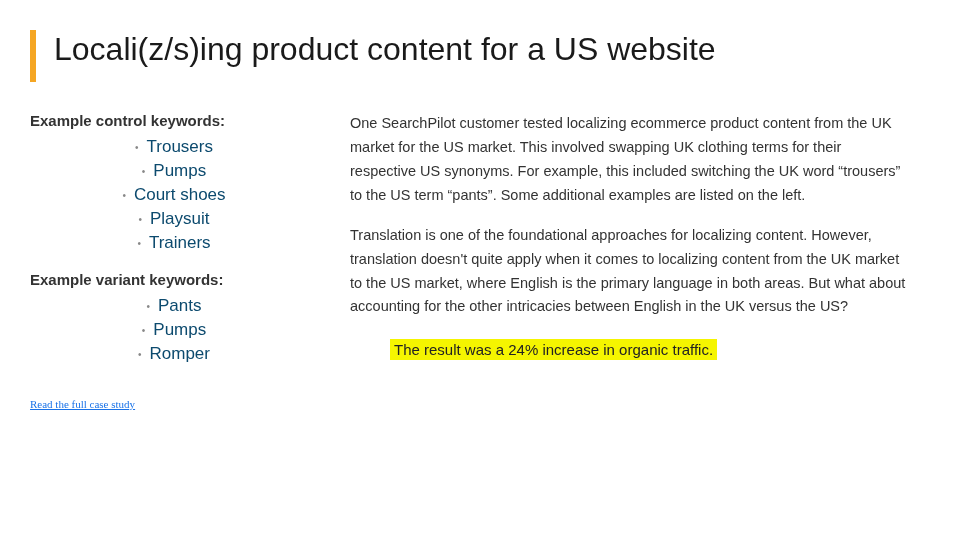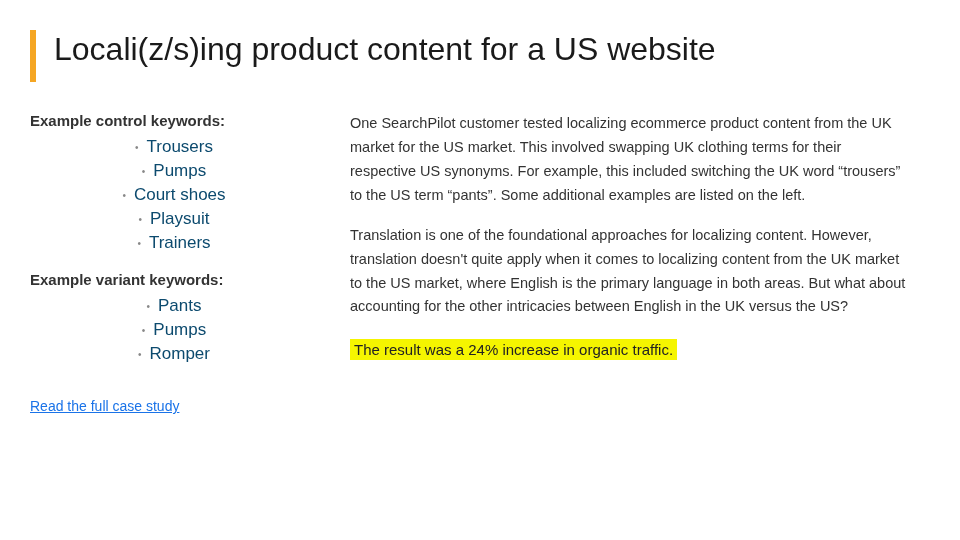--- a/index.html
+++ b/index.html
@@ -90,43 +90,44 @@
     .keyword-list li::before {
       content: "•";
       color: #888;
       font-size: 10px;
       margin-right: 8px;
       flex-shrink: 0;
     }
 
     .case-study-link {
       color: #1a73e8;
-      font-size: 14px;
+      font-size: 11px;
       text-decoration: underline;
-      font-family: Liberation Sans, sans-serif;
+      font-family: Liberation Serif, serif;
       cursor: pointer;
       margin-top: 16px;
       display: inline-block;
     }
 
     .body-text {
       font-size: 14.5px;
       color: #333;
       line-height: 1.65;
       font-family: Arial, sans-serif;
     }
 
     .highlight-text {
       background: #f5f500;
       font-size: 15px;
       color: #222;
       line-height: 1.5;
       font-family: Arial, sans-serif;
       padding: 2px 4px;
       display: inline;
+      margin-left: 40px;
     }
 
     .highlight-container {
       margin-top: 4px;
     }
   </style>
 </head>
 <body>
 
 <div class="page-container">

